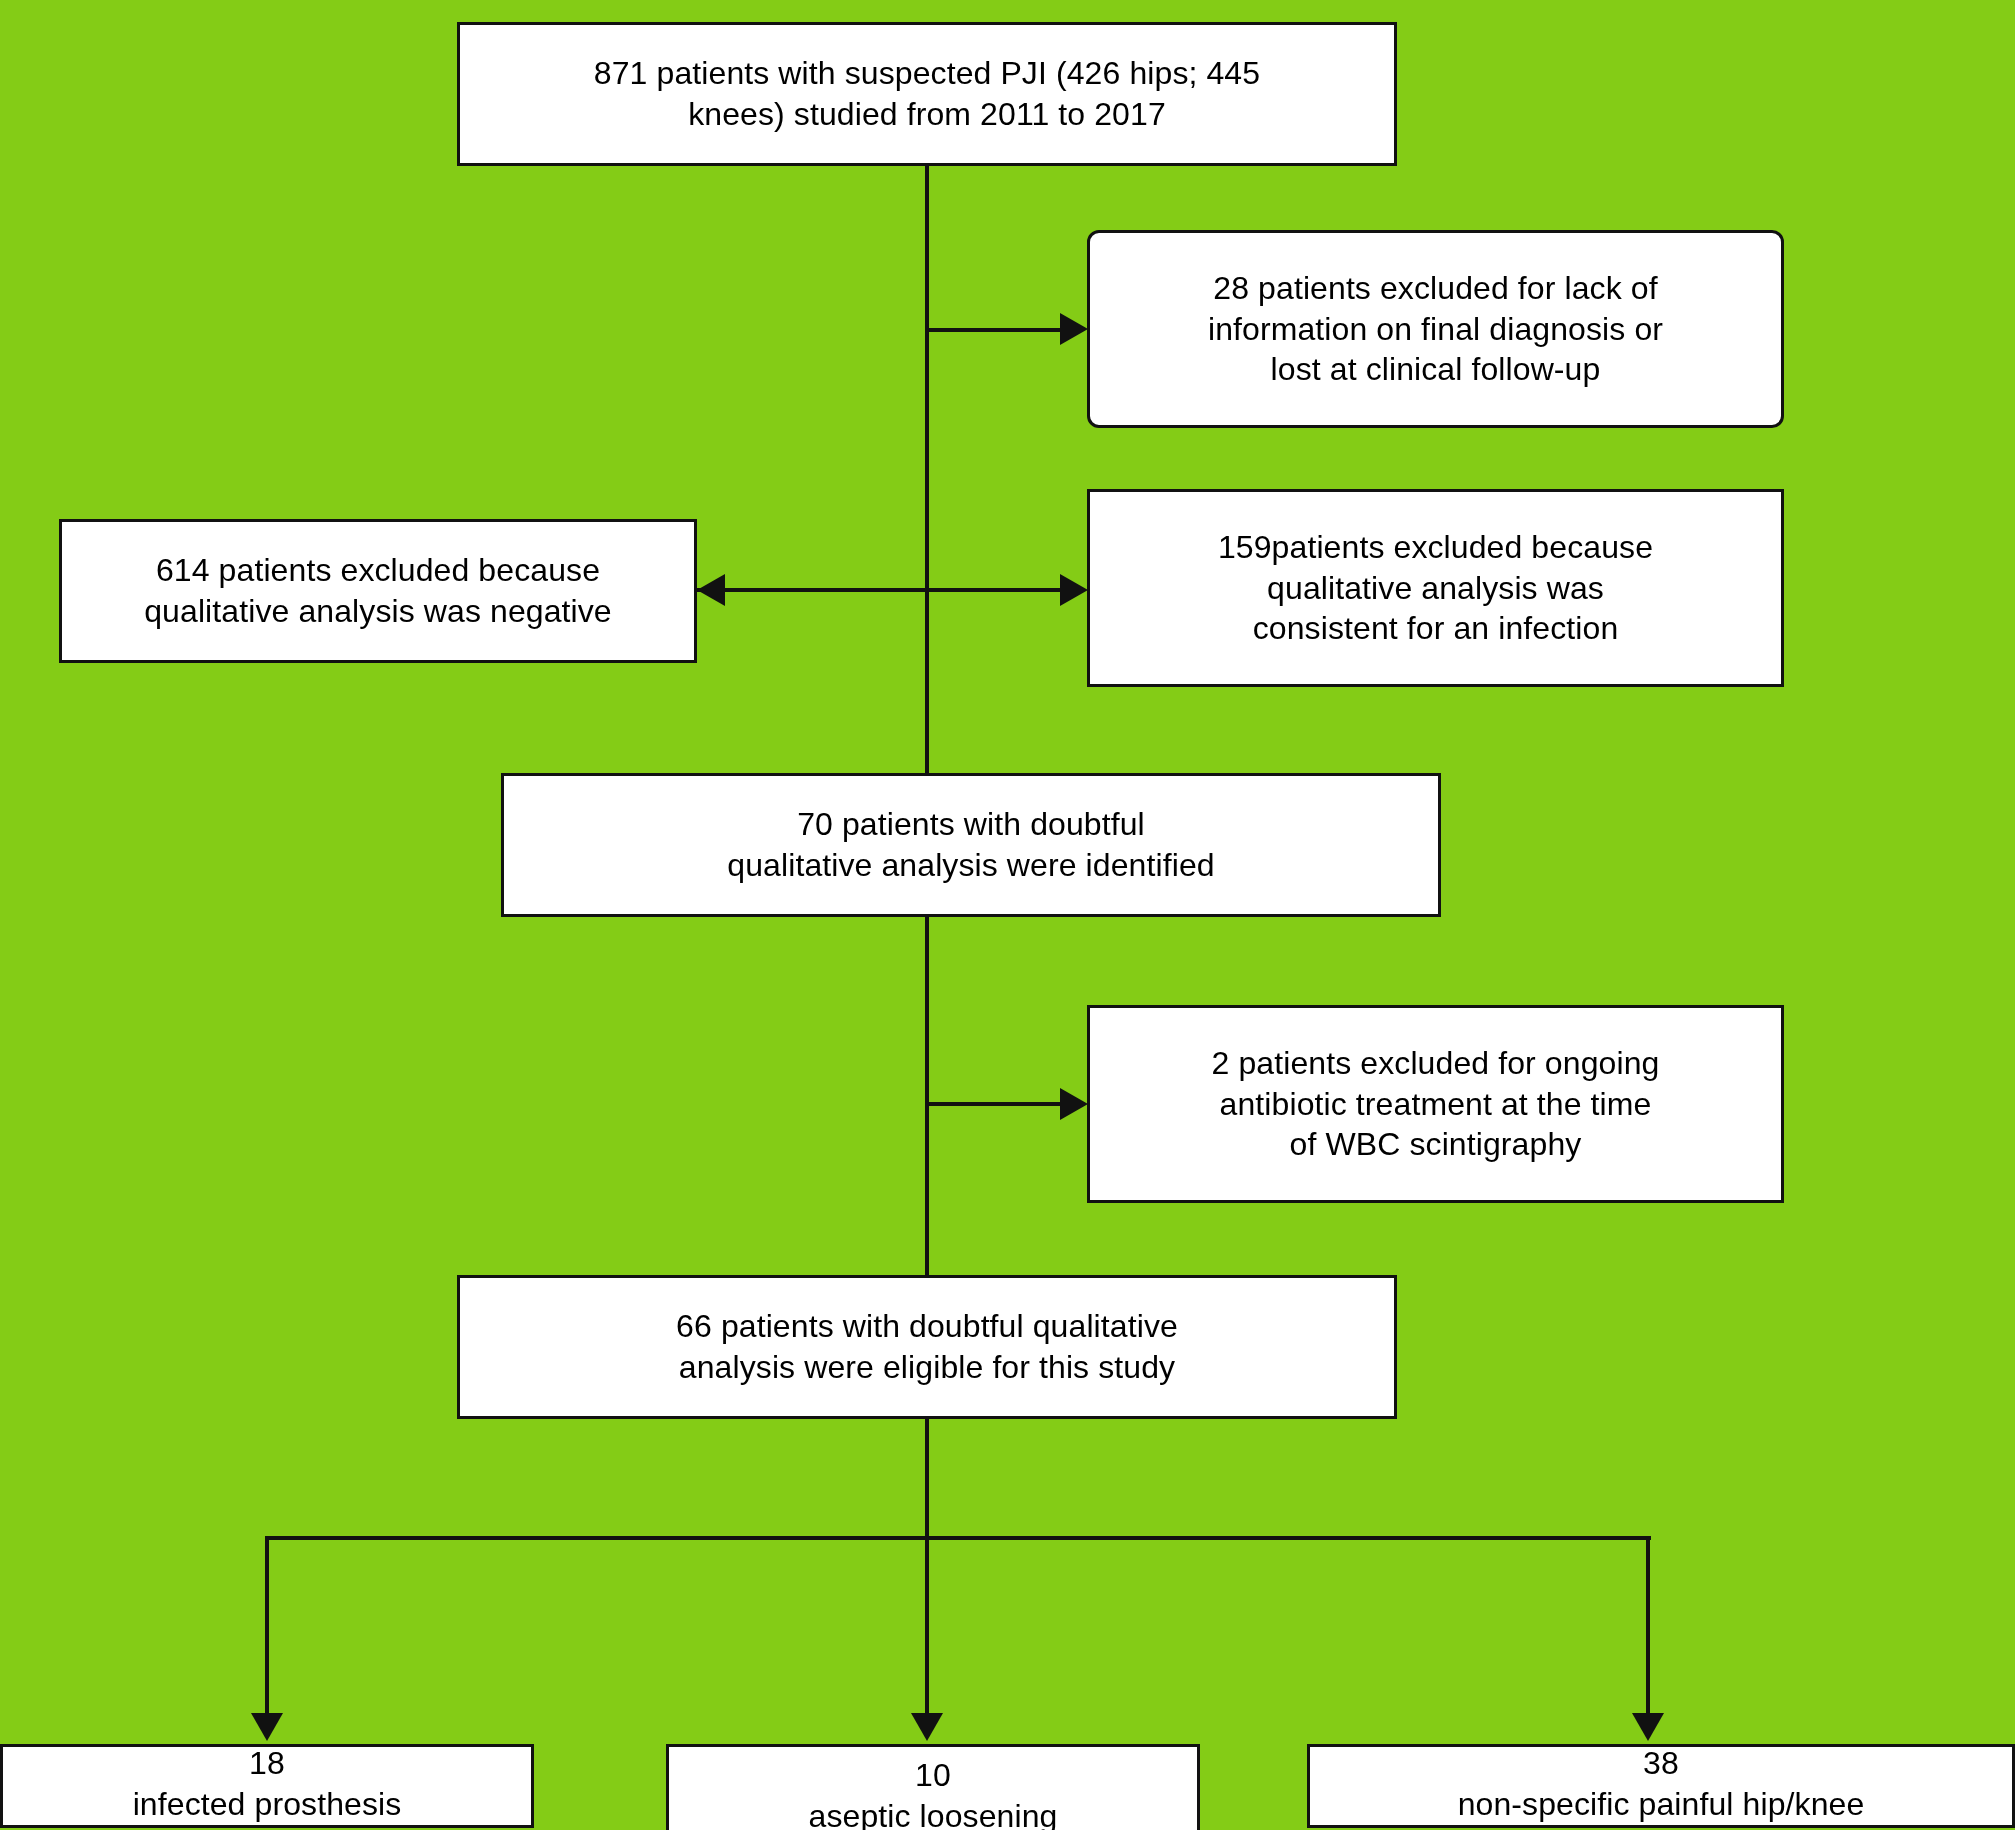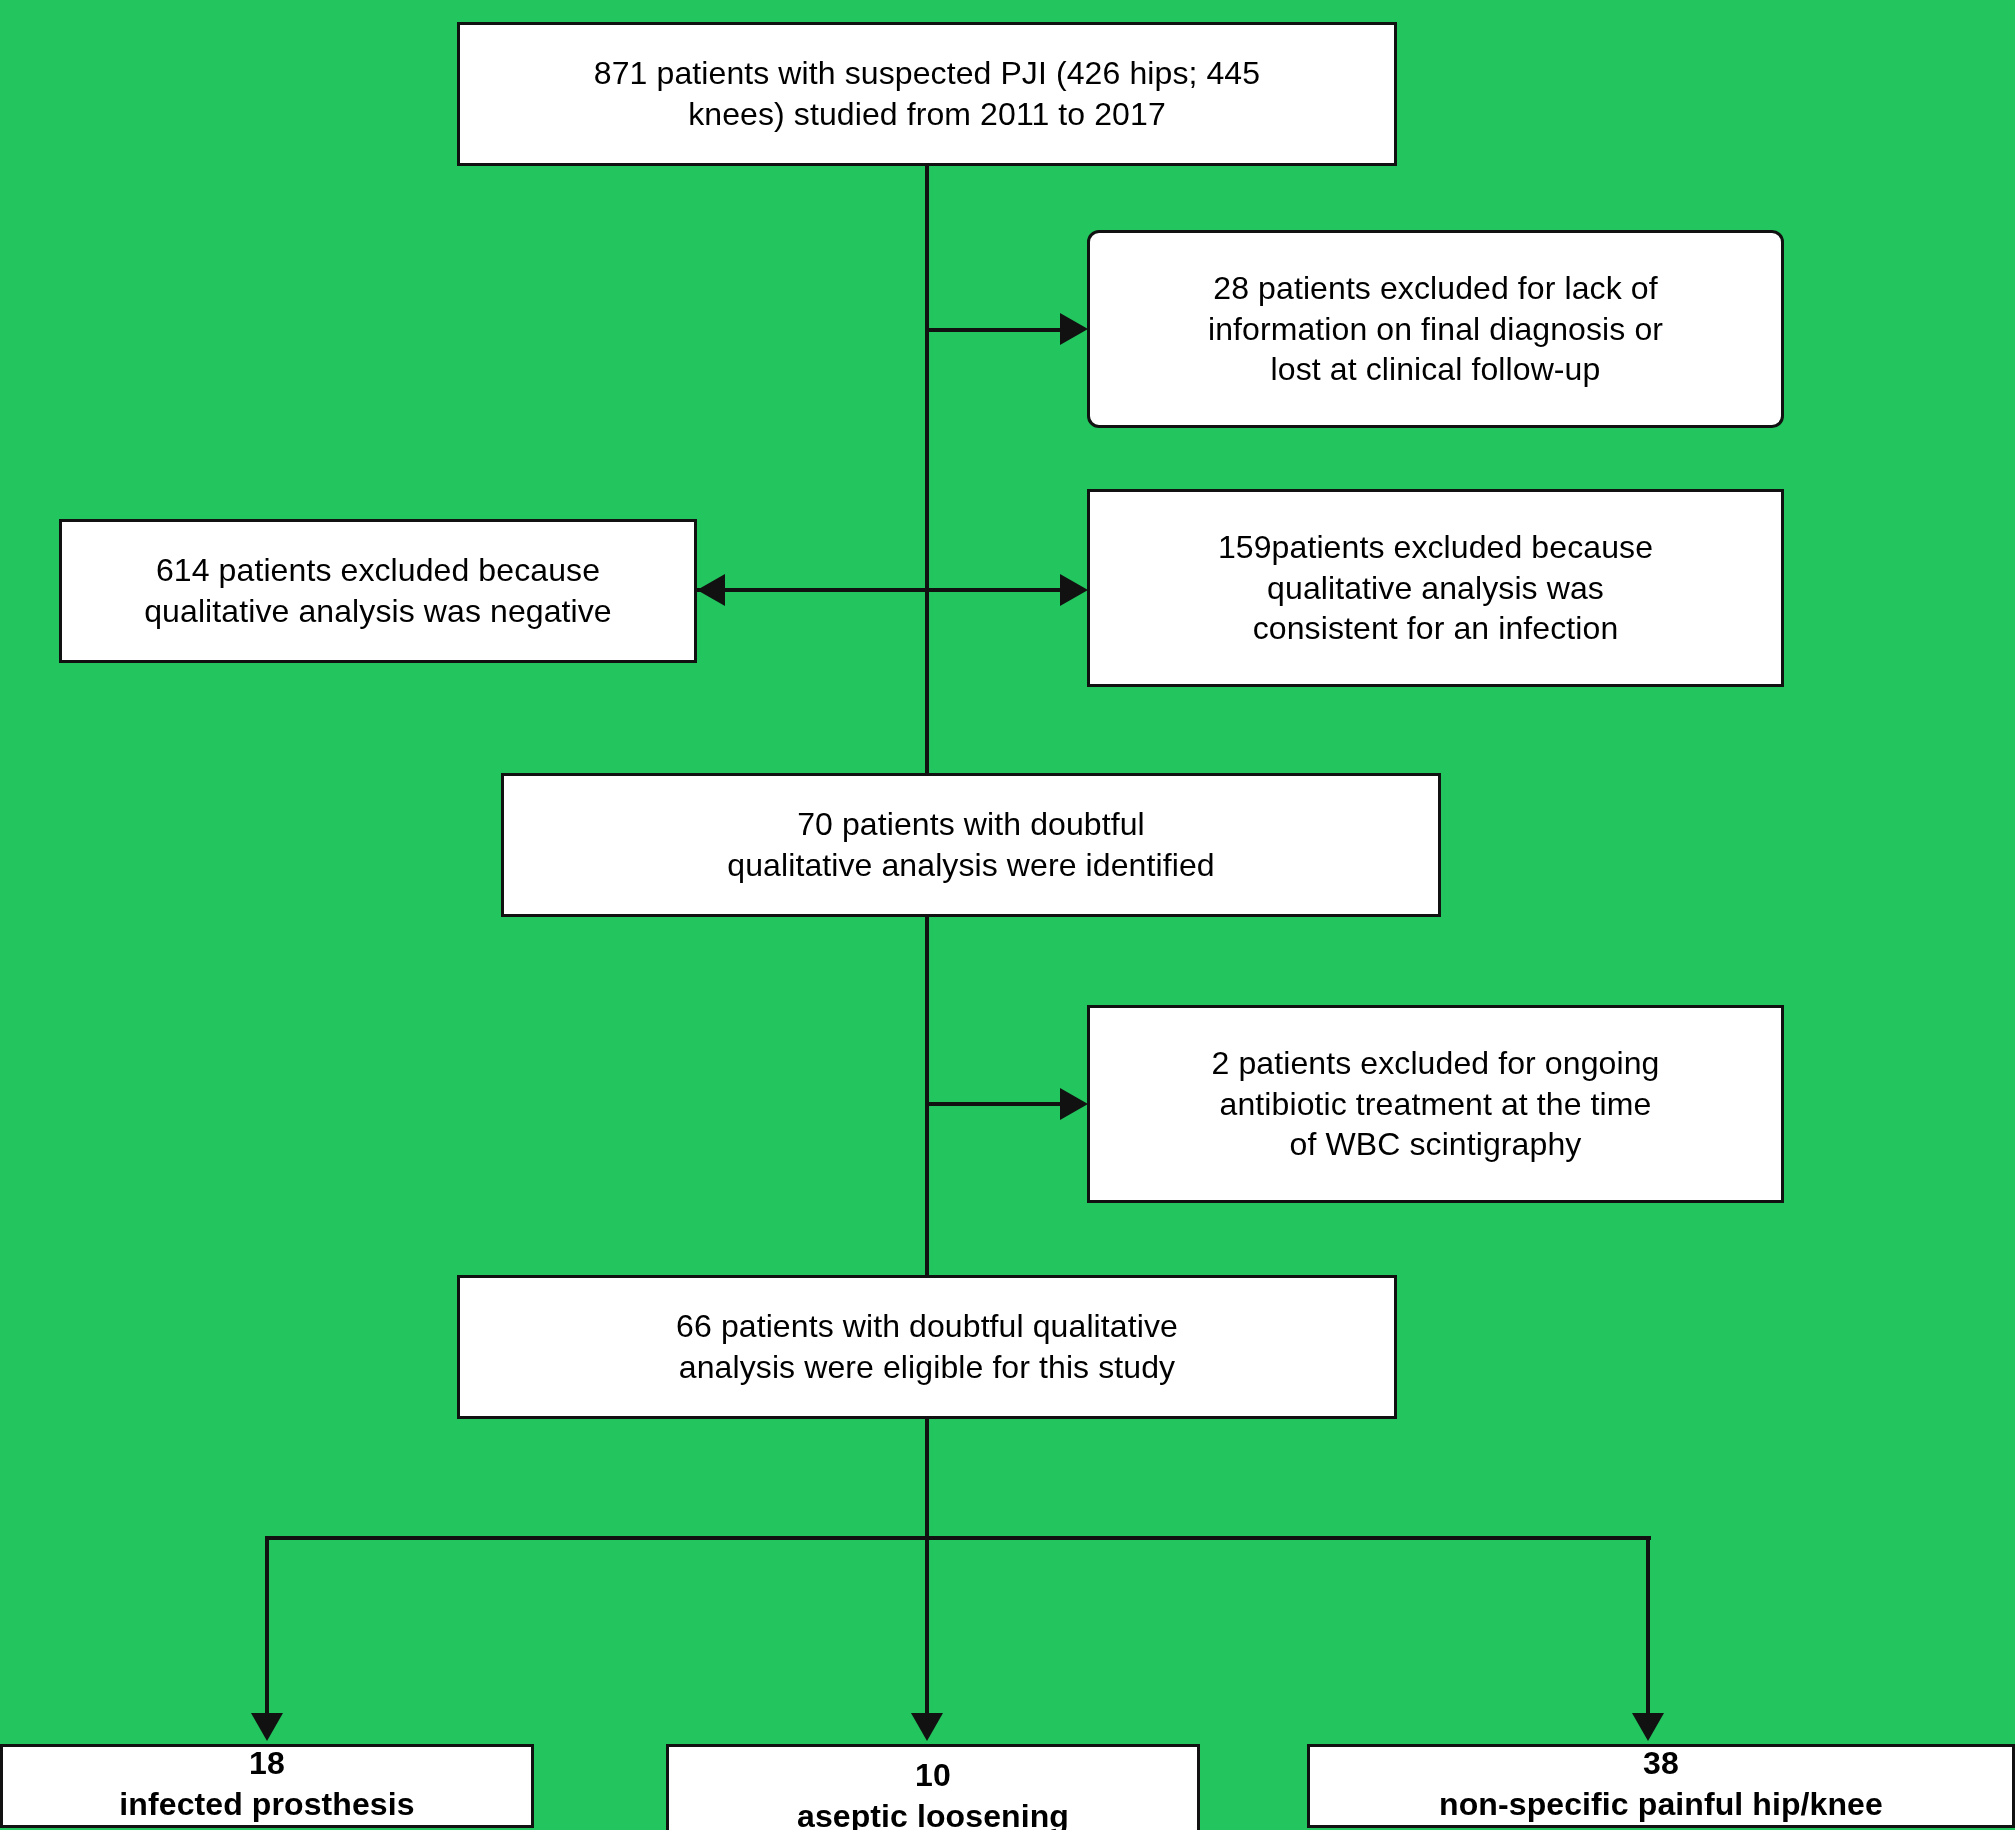--- a/index.html
+++ b/index.html
@@ -5,21 +5,21 @@
 <style>
   html, body {
     margin: 0;
     padding: 0;
     background: #ffffff;
   }
   #canvas {
     position: relative;
     width: 2015px;
     height: 1830px;
-    background: #22c55e;
+    background: #84cc16;
     font-family: "Liberation Sans", "DejaVu Sans", sans-serif;
     overflow: hidden;
   }
   
   .node {
     position: absolute;
     box-sizing: border-box;
     background: #ffffff;
     border: 3.1px solid #111111;
     display: flex;
@@ -40,21 +40,21 @@
   #node-excl-28      { left: 1087px; top: 230px;  width: 697px; height: 198px; border-radius: 12px; }
   #node-excl-614     { left: 59px;   top: 519px;  width: 638px; height: 144px; }
   #node-excl-159     { left: 1087px; top: 489px;  width: 697px; height: 198px; }
   #node-doubtful-70  { left: 457px;  top: 773px; width: 940px; height: 144px; margin-left: 44px; }
   #node-excl-4       { left: 1087px; top: 1005px; width: 697px; height: 198px; }
   #node-eligible-66  { left: 457px;  top: 1275px; width: 940px; height: 144px; }
   #node-out-infected { left: 0px;    top: 1744px; width: 534px;  height: 84px; }
   #node-out-aseptic  { left: 666px; top: 1744px; width: 534px;  height: 108px; }
   #node-out-nonspec  { left: 1307px; top: 1744px; width: 708px; height: 84px; }
 
-  .node.outcome { align-items: center; padding-top: 0; font-weight: bold; }
+  .node.outcome { align-items: center; padding-top: 0; }
 
   
   .conn {
     position: absolute;
     background: #111111;
     z-index: 2;
   }
   .vline { width: 3.7px; }
   .hline { height: 3.7px; }
 

